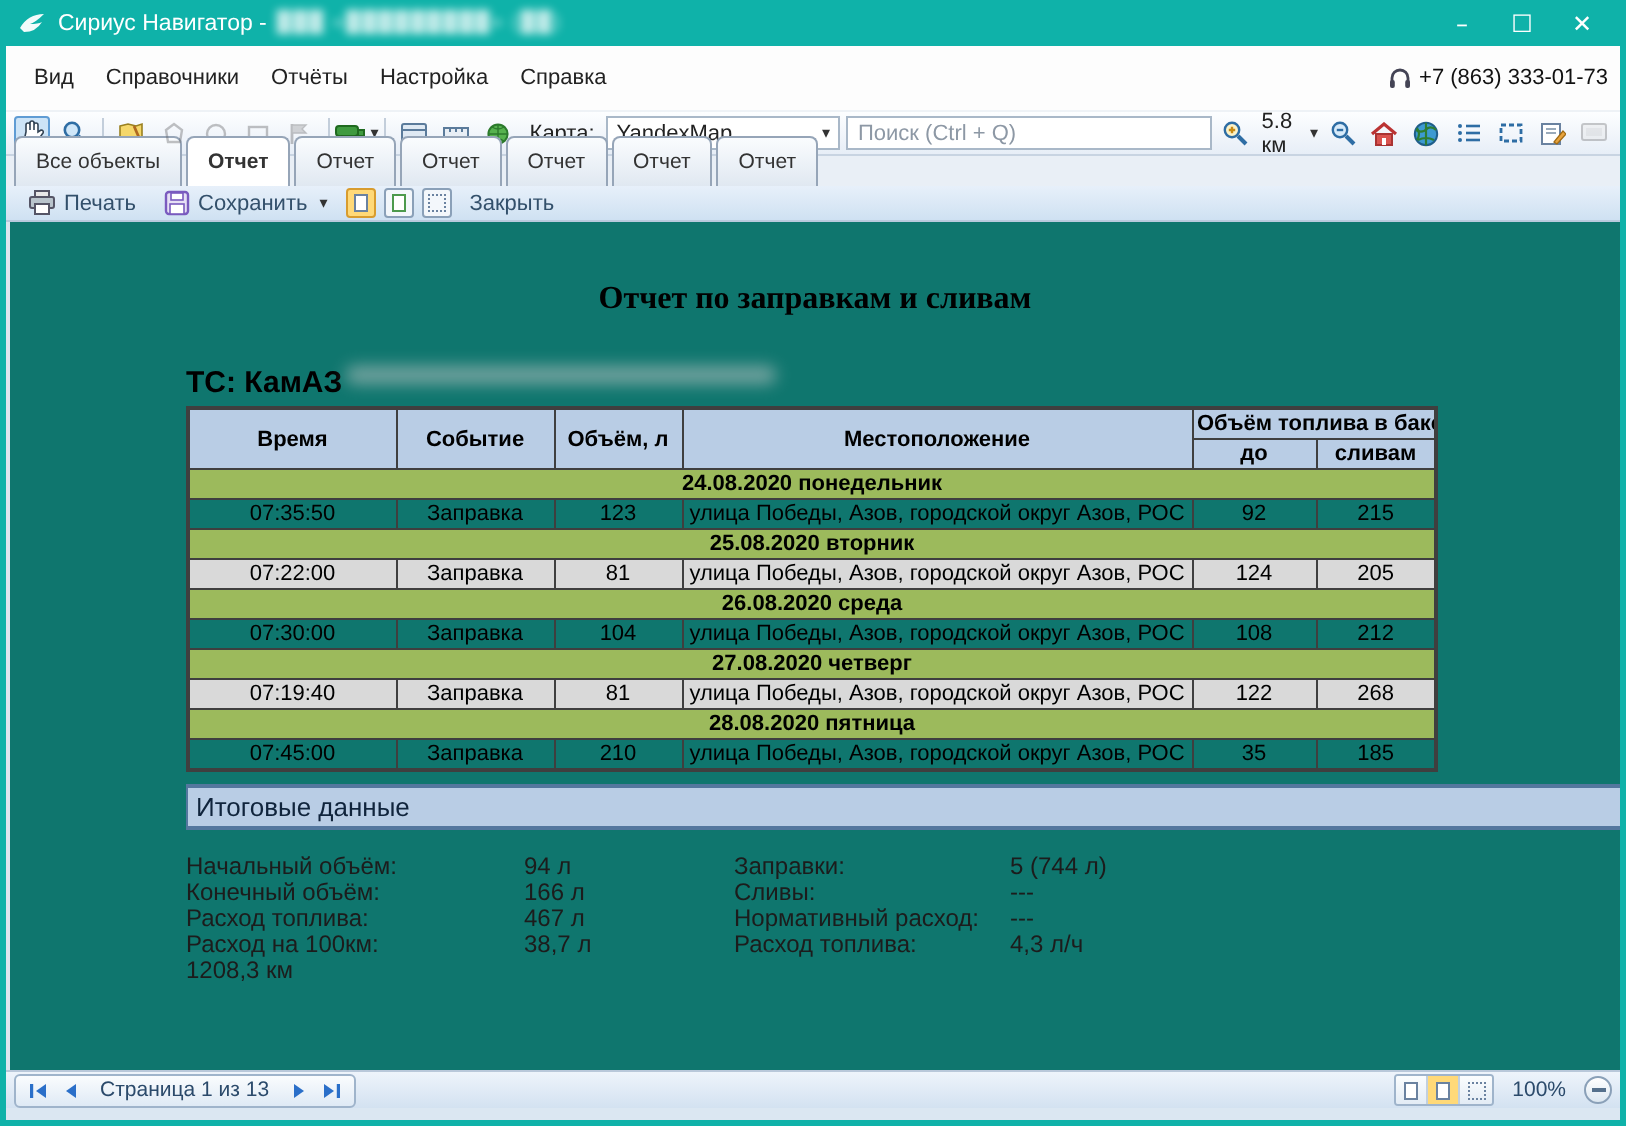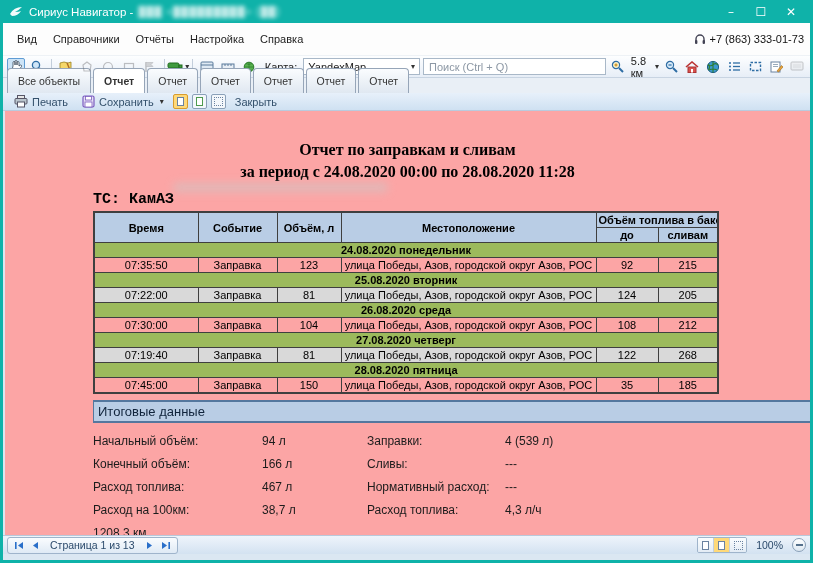--- a/index.html
+++ b/index.html
@@ -58,43 +58,43 @@
               padding: 0 6px; gap: 4px; flex: 0 0 auto; color: #33506b; }
   .rbtn { display: flex; align-items: center; gap: 4px; padding: 1px 5px; border-radius: 2px; }
   .sq-btn { width: 15px; height: 15px; border: 1px solid #8aa0b8; border-radius: 2px;
             background: #f3f7fb; display: flex; align-items: center; justify-content: center; }
   .sq-btn.active-orange { background: #ffd978; border-color: #d89c2e; }
   .sq-inner-page { width: 7px; height: 9px; background: #fff; border: 1px solid #6a82a0; }
   .sq-inner-page.green { border-color: #4d9a4d; }
   .sq-inner-grid { width: 9px; height: 9px; border: 1px dotted #6a82a0; }
 
   
-  .content { flex: 1 1 auto; background: #fca5a5; position: relative; overflow: hidden;
+  .content { flex: 1 1 auto; background: #0f766e; position: relative; overflow: hidden;
              border-left: 2px solid #dce6f0; }
   .smudge { position: absolute; left: 168px; top: 72px; width: 215px; height: 9px;
             background: #c9c9c9; filter: blur(4px); opacity: .55; border-radius: 4px; }
   .report-title { text-align: center; font-family: "Liberation Serif", serif;
                   font-weight: bold; font-size: 16px; color: #000; margin-top: 28px; line-height: 22px; }
-  .vehicle-title { font-family: Liberation Mono, monospace; font-weight: bold; font-size: 15px;
-                   color: #000; margin: 8px 0 3px 88px; }
+  .vehicle-title { font-family: Liberation Sans, sans-serif; font-weight: bold; font-size: 15px;
+                   color: #000; margin: 22px 0 3px 88px; }
 
   table.report { border-collapse: collapse; margin-left: 88px; width: 624px;
                  font-size: 11px; color: #000; table-layout: fixed; border-radius: 11px; }
   table.report th, table.report td { border: 1px solid #3f3f3f; padding: 1px 2px;
                  text-align: center; height: 15px; overflow: hidden; white-space: nowrap; }
   table.report { border: 2px solid #3f3f3f; }
   thead th { background: #b9cde5; font-weight: bold; }
   tr.group td { background: #9cba5c; font-weight: bold; }
   tr.data-alt td { background: #d9d9d9; }
 
   .summary-header { margin: 6px 0 0 88px; width: 736px; background: #b9cde5;
                     border: 1px solid #54779e; border-top: 2px solid #54779e; border-bottom: 2px solid #54779e;
                     font-weight: normal; font-size: 13px; color: #10243c; padding: 2px 4px; }
   .summary-grid { margin: 12px 0 0 88px; width: 624px; display: grid;
-                  grid-template-columns: 169px 105px 138px 1fr; row-gap: 10px;
+                  grid-template-columns: 169px 105px 138px 1fr; 
                   font-size: 12px; color: #1c1c1c; }
   .summary-grid > div { line-height: 13px; }
 
   
   .statusbar { height: 19px; background: linear-gradient(#eef4fb, #d3e2f1);
                border-top: 1px solid #b9c8da; display: flex; align-items: center;
                padding: 0 4px; flex: 0 0 auto; }
   .pager { display: flex; align-items: center; gap: 2px; background: linear-gradient(#fafcfe,#dfeaf5);
            border: 1px solid #9fb4cb; border-radius: 3px; padding: 1px 4px; }
   .pager-btn { width: 14px; height: 13px; display: flex; align-items: center; justify-content: center; }
@@ -383,21 +383,20 @@
     <span class="rbtn">
       <span>Закрыть</span>
     </span>
   </div>
 
   <div class="content">
     <div class="smudge"></div>
 
     <div class="report-title">
       <div>Отчет по заправкам и сливам</div>
-      <div>за период с 24.08.2020 00:00 по 28.08.2020 11:28</div>
     </div>
 
     <div class="vehicle-title">ТС: КамАЗ</div>
 
     <table class="report">
       <colgroup>
         <col style="width:104px">
           <col style="width:79px">
           <col style="width:64px">
         <col style="width:255px">
@@ -461,35 +460,35 @@
           <td>улица Победы, Азов, городской округ Азов, РОС</td>
           <td>122</td>
           <td>268</td>
         </tr>
         <tr class="group">
           <td colspan="6">28.08.2020 пятница</td>
         </tr>
         <tr class="data">
           <td>07:45:00</td>
           <td>Заправка</td>
-          <td>150</td>
+          <td>210</td>
           <td>улица Победы, Азов, городской округ Азов, РОС</td>
           <td>35</td>
           <td>185</td>
         </tr>
       </tbody>
     </table>
 
     <div class="summary-header">Итоговые данные</div>
 
     <div class="summary-grid">
       <div>Начальный объём:</div>
       <div>94 л</div>
       <div>Заправки:</div>
-      <div>4 (539 л)</div>
+      <div>5 (744 л)</div>
 
       <div>Конечный объём:</div>
       <div>166 л</div>
       <div>Сливы:</div>
       <div>---</div>
 
       <div>Расход топлива:</div>
       <div>467 л</div>
       <div>Нормативный расход:</div>
       <div>---</div>

